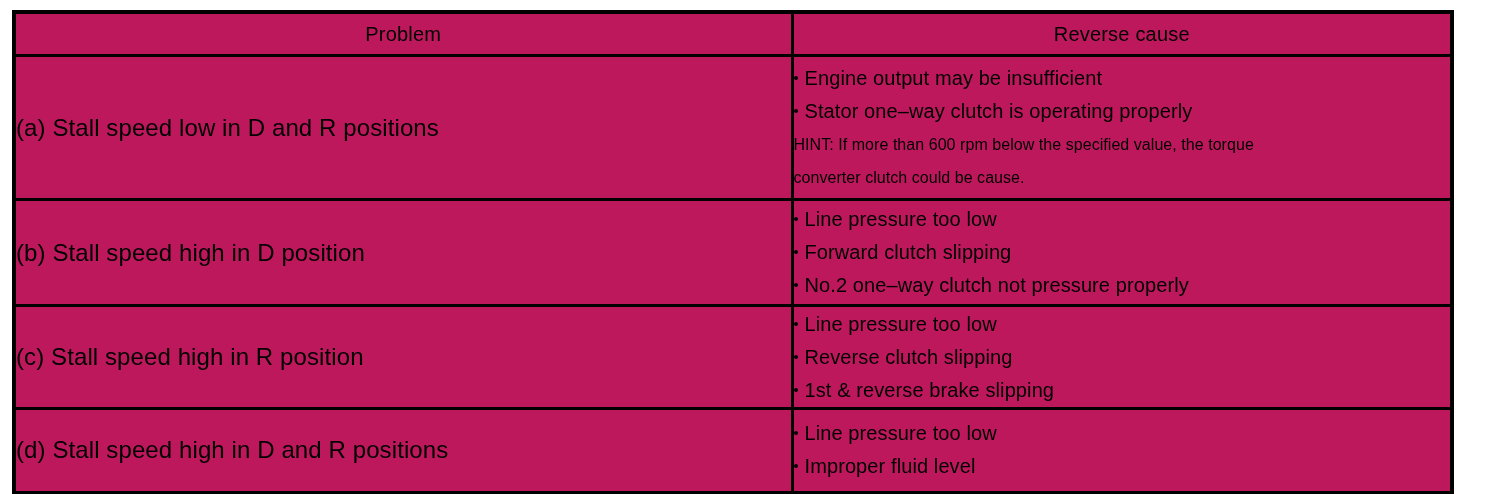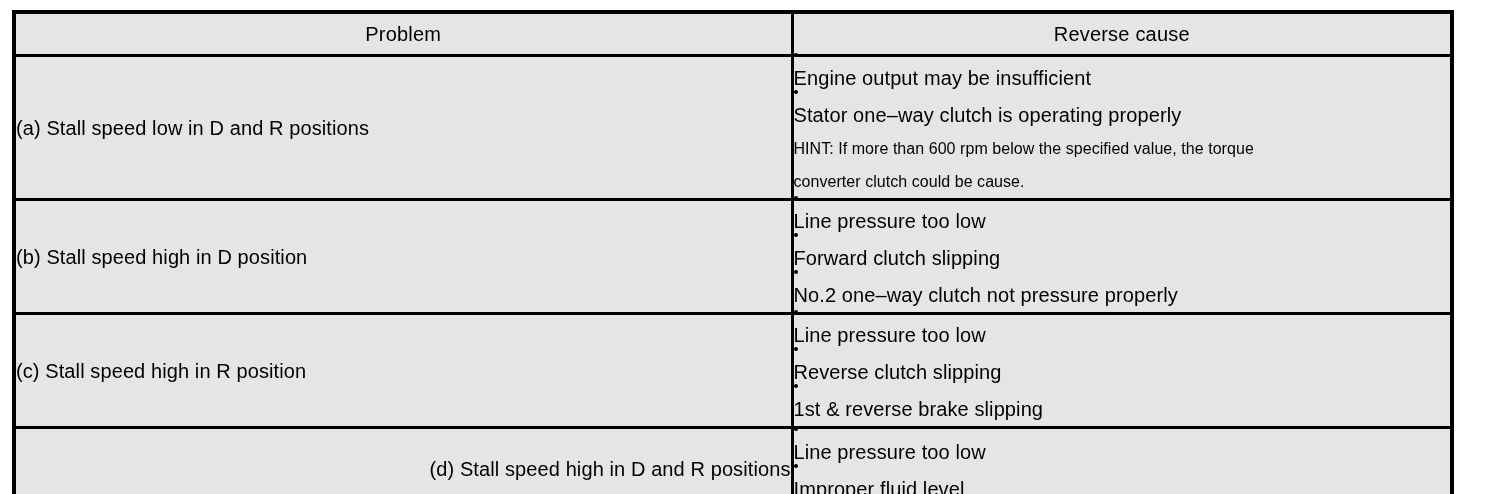--- a/index.html
+++ b/index.html
@@ -38,21 +38,21 @@
     border-collapse: collapse;
     table-layout: fixed;
     border: 4px solid #000;
   }
 
   table.tbl td,
   table.tbl th {
     border: 3px solid #000;
     padding: 0;
     vertical-align: middle;
-    background: #e5e5e5;
+    background: #be185d;
   }
 
   col.c-problem { width: 778px; }
   col.c-cause   { width: 660px; }
 
   
   .hdr-cell {
     height: 40px;
   }
   .hdr-text {
@@ -62,21 +62,21 @@
     letter-spacing: 0.2px;
     font-weight: 400;
   }
 
   
   .problem-cell {
     padding-left: 10px;
     padding-right: 8px;
   }
   .problem-text {
-    font-size: 20px;
+    font-size: 24px;
     line-height: 22px;
     letter-spacing: 0.1px;
     white-space: nowrap;
   }
 
   
   .cause-cell {
     padding: 0 10px 0 14px;
     vertical-align: middle;
   }
@@ -84,21 +84,20 @@
     margin: 0;
     padding: 0;
     list-style: none;
   }
   .cause-line {
     display: block;
     font-size: 20px;
     line-height: 33px;
     letter-spacing: 0.1px;
     white-space: nowrap;
-    flex-direction: column;
   }
   .bullet-row {
     display: flex;
     align-items: baseline;
   }
   .bullet-dot {
     display: inline-block;
     width: 4px;
     height: 4px;
     background: #000;
@@ -117,21 +116,21 @@
     line-height: 33px;
     letter-spacing: 0.05px;
     white-space: nowrap;
   }
 
   
   tr.row-head { height: 40px; }
   tr.row-a { height: 144px; }
   tr.row-b { height: 106px; }
   tr.row-c { height: 103px; }
-  tr.row-d { height: 84px; text-align: right; }
+  tr.row-d { height: 84px; }
 </style>
 </head>
 <body>
 
 <div id="page">
   <div class="table-wrap">
     <table class="tbl">
       <colgroup>
         <col class="c-problem">
         <col class="c-cause">

